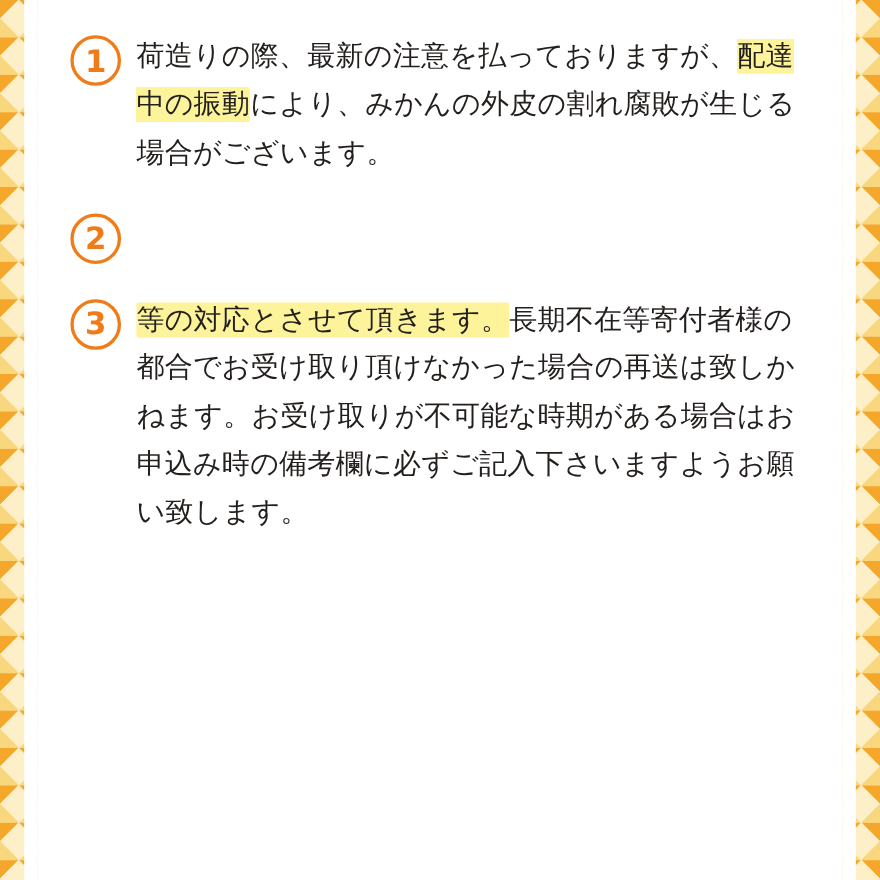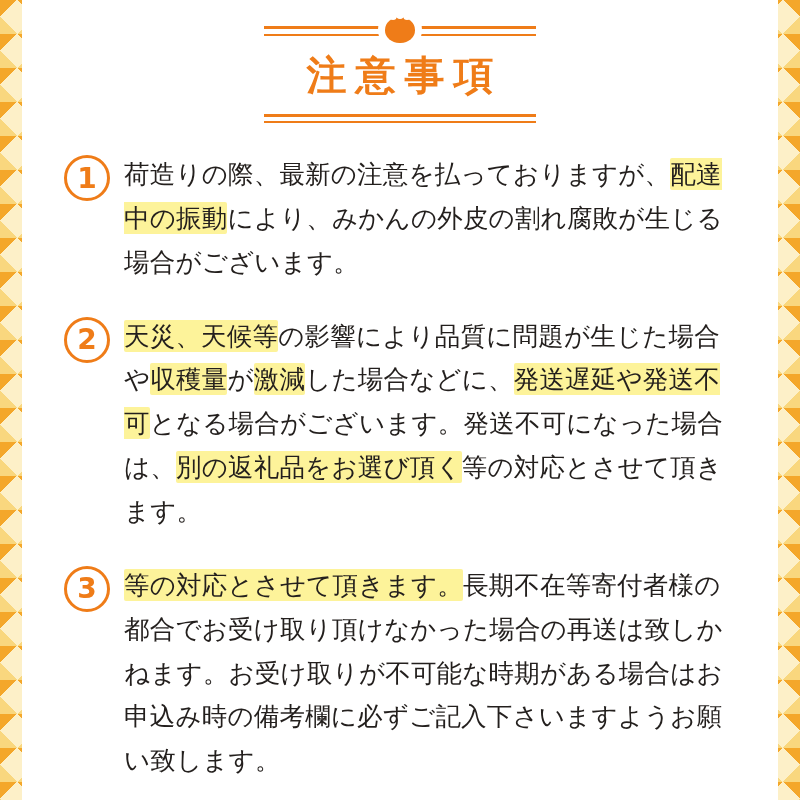--- a/index.html
+++ b/index.html
@@ -166,39 +166,28 @@
 
 <div class="page">
 
   <div class="edge left"></div>
   <div class="edge-inner left"></div>
   <div class="edge right"></div>
   <div class="edge-inner right"></div>
 
   <div class="content">
 
-    <div class="header">
-      <div class="rule top"></div>
-      <div class="rule top2"></div>
-      <div class="mikan-badge">
-        <span class="fruit"></span>
-      </div>
-      <div class="header-title">注意事項</div>
-      <div class="rule bottom"></div>
-      <div class="rule bottom2"></div>
-    </div>
 
     <div class="notes" id="notes-list">
         <div class="note">
           <div class="note-number">1</div>
           <div class="note-body"><span>荷造りの際、最新の注意を払っておりますが、</span><span class="hl">配達中の振動</span><span>により、みかんの外皮の割れ腐敗が生じる場合がございます。</span></div>
         </div>
         <div class="note">
           <div class="note-number">2</div>
-          <div class="note-body"><span class="hl">天災、天候等</span><span>の影響により品質に問題が生じた場合や</span><span class="hl">収穫量</span><span>が</span><span class="hl">激減</span><span>した場合などに、</span><span class="hl">発送遅延や発送不可</span><span>となる場合がございます。発送不可になった場合は、</span><span class="hl">別の返礼品をお選び頂く</span><span>等の対応とさせて頂きます。</span></div>
         </div>
         <div class="note">
           <div class="note-number">3</div>
           <div class="note-body"><span class="hl">等の対応とさせて頂きます。</span><span>長期不在等寄付者様の都合でお受け取り頂けなかった場合の再送は致しかねます。お受け取りが不可能な時期がある場合はお申込み時の備考欄に必ずご記入下さいますようお願い致します。</span></div>
         </div>
       </div>
 
   </div>
 </div>
 

